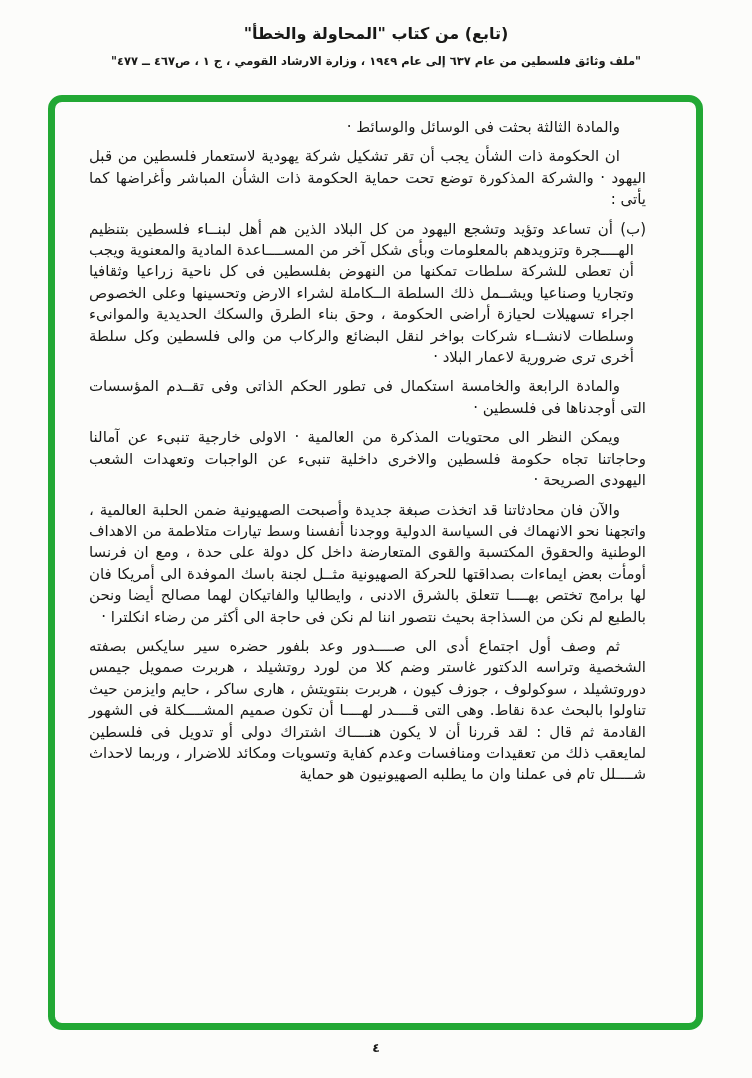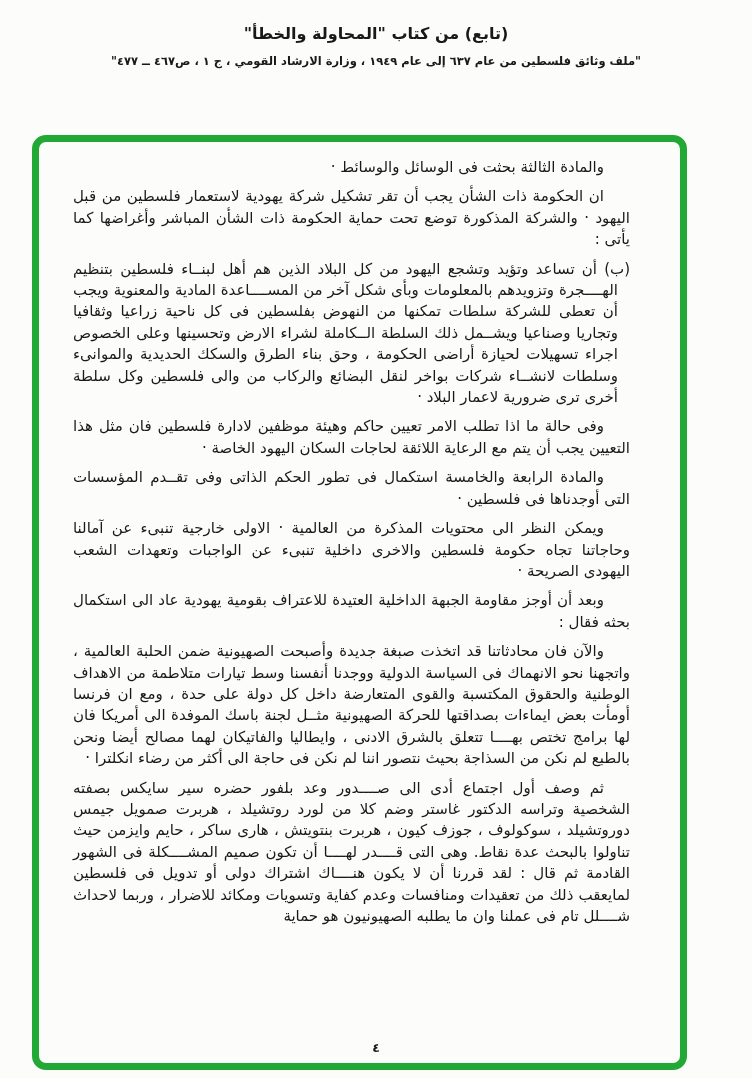--- a/index.html
+++ b/index.html
@@ -17,26 +17,25 @@
     font-weight:bold;
     letter-spacing:0.2px;
   }
   .source {
     margin-top:11px;
     font-size:11.5px;
     font-weight:bold;
   }
   .frame {
     position:absolute;
-    left:32px; top:95px;
+    left:48px; top:95px;
     width:641px; height:921px;
     border:7px solid #22a834;
     border-radius:14px;
     background:transparent;
-    margin-top:40px;
   }
   .text-col {
     position:absolute;
     top:0; right:0; left:0; bottom:0;
     padding:15px 50px 10px 34px;
     direction:rtl;
     text-align:justify;
     font-size:15px;
     line-height:21.4px;
     overflow:hidden;
@@ -61,24 +60,22 @@
   <div class="header">
     <div class="title">(تابع) من كتاب "المحاولة والخطأ"</div>
     <div class="source">"ملف وثائق فلسطين من عام ٦٣٧ إلى عام ١٩٤٩ ، وزارة الارشاد القومي ، ج ١ ، ص٤٦٧ ــ ٤٧٧"</div>
   </div>
 
   <div class="frame" style="border-color: rgb(34, 168, 52);">
     <div class="text-col" id="paragraphs">
         <p class="para normal"><span>والمادة الثالثة بحثت فى الوسائل والوسائط ·</span></p>
         <p class="para normal"><span>ان الحكومة ذات الشأن يجب أن تقر تشكيل شركة </span><span class="u">يهودية</span><span> لاستعمار فلسطين من قبل اليهود · والشركة المذكورة توضع تحت حماية الحكومة ذات الشأن المباشر وأغراضها كما يأتى :</span></p>
         <p class="para list"><span>(ب) أن تساعد وتؤيد وتشجع اليهود من كل البلاد الذين هم أهل لبنــاء فلسطين بتنظيم الهــــجرة وتزويدهم بالمعلومات وبأى شكل آخر من المســــاعدة المادية والمعنوية ويجب أن تعطى للشركة سلطات تمكنها من النهوض بفلسطين فى كل ناحية زراعيا وثقافيا وتجاريا وصناعيا ويشــمل ذلك السلطة الــكاملة لشراء الارض وتحسينها وعلى الخصوص اجراء تسهيلات لحيازة أراضى الحكومة ، وحق بناء الطرق والسكك الحديدية والموانىء وسلطات لانشــاء شركات بواخر لنقل البضائع والركاب من والى فلسطين وكل سلطة أخرى ترى ضرورية لاعمار البلاد ·</span></p>
-        <p class="para normal"><span>وفى حالة ما اذا تطلب الامر تعيين حاكم وهيئة موظفين لادارة فلسطين فان مثل هذا التعيين يجب أن يتم مع الرعاية اللائقة لحاجات السكان اليهود الخاصة ·</span></p>
         <p class="para normal"><span>والمادة الرابعة والخامسة استكمال فى تطور الحكم الذاتى وفى تقــدم المؤسسات التى أوجدناها فى فلسطين ·</span></p>
         <p class="para normal"><span>ويمكن النظر الى محتويات المذكرة من العالمية · الاولى خارجية تنبىء عن آمالنا وحاجاتنا تجاه حكومة فلسطين والاخرى داخلية تنبىء عن الواجبات وتعهدات الشعب اليهودى الصريحة ·</span></p>
-        <p class="para normal"><span>وبعد أن أوجز مقاومة الجبهة الداخلية العتيدة للاعتراف بقومية يهودية عاد الى استكمال بحثه فقال :</span></p>
         <p class="para normal"><span>والآن فان محادثاتنا قد اتخذت صبغة جديدة وأصبحت الصهيونية ضمن الحلبة العالمية ، واتجهنا نحو الانهماك فى السياسة الدولية ووجدنا أنفسنا وسط تيارات متلاطمة من الاهداف الوطنية والحقوق المكتسبة والقوى المتعارضة داخل كل دولة على حدة ، ومع ان فرنسا أومأت بعض ايماءات بصداقتها للحركة الصهيونية مثــل لجنة باسك الموفدة الى أمريكا فان لها برامج تختص بهــــا تتعلق بالشرق الادنى ، وايطاليا والفاتيكان لهما مصالح أيضا ونحن بالطبع لم نكن من السذاجة بحيث نتصور اننا لم نكن فى حاجة الى أكثر من رضاء انكلترا ·</span></p>
         <p class="para normal"><span>ثم وصف أول اجتماع أدى الى صــــدور وعد بلفور حضره سير سايكس بصفته الشخصية وتراسه الدكتور غاستر وضم كلا من لورد روتشيلد ، هربرت صمويل جيمس دوروتشيلد ، سوكولوف ، جوزف كيون ، هربرت بنتويتش ، هارى ساكر ، حايم وايزمن حيث تناولوا بالبحث عدة نقاط. وهى التى قــــدر لهــــا أن تكون صميم المشــــكلة فى الشهور القادمة ثم قال : لقد قررنا أن لا يكون هنــــاك اشتراك دولى أو تدويل فى فلسطين لمايعقب ذلك من تعقيدات ومنافسات وعدم كفاية وتسويات ومكائد للاضرار ، وربما لاحداث شــــلل تام فى عملنا وان ما يطلبه الصهيونيون هو حماية</span></p>
       </div>
   </div>
 
   <div class="footer">
     <span>٤</span>
   </div>
 
 </div>

